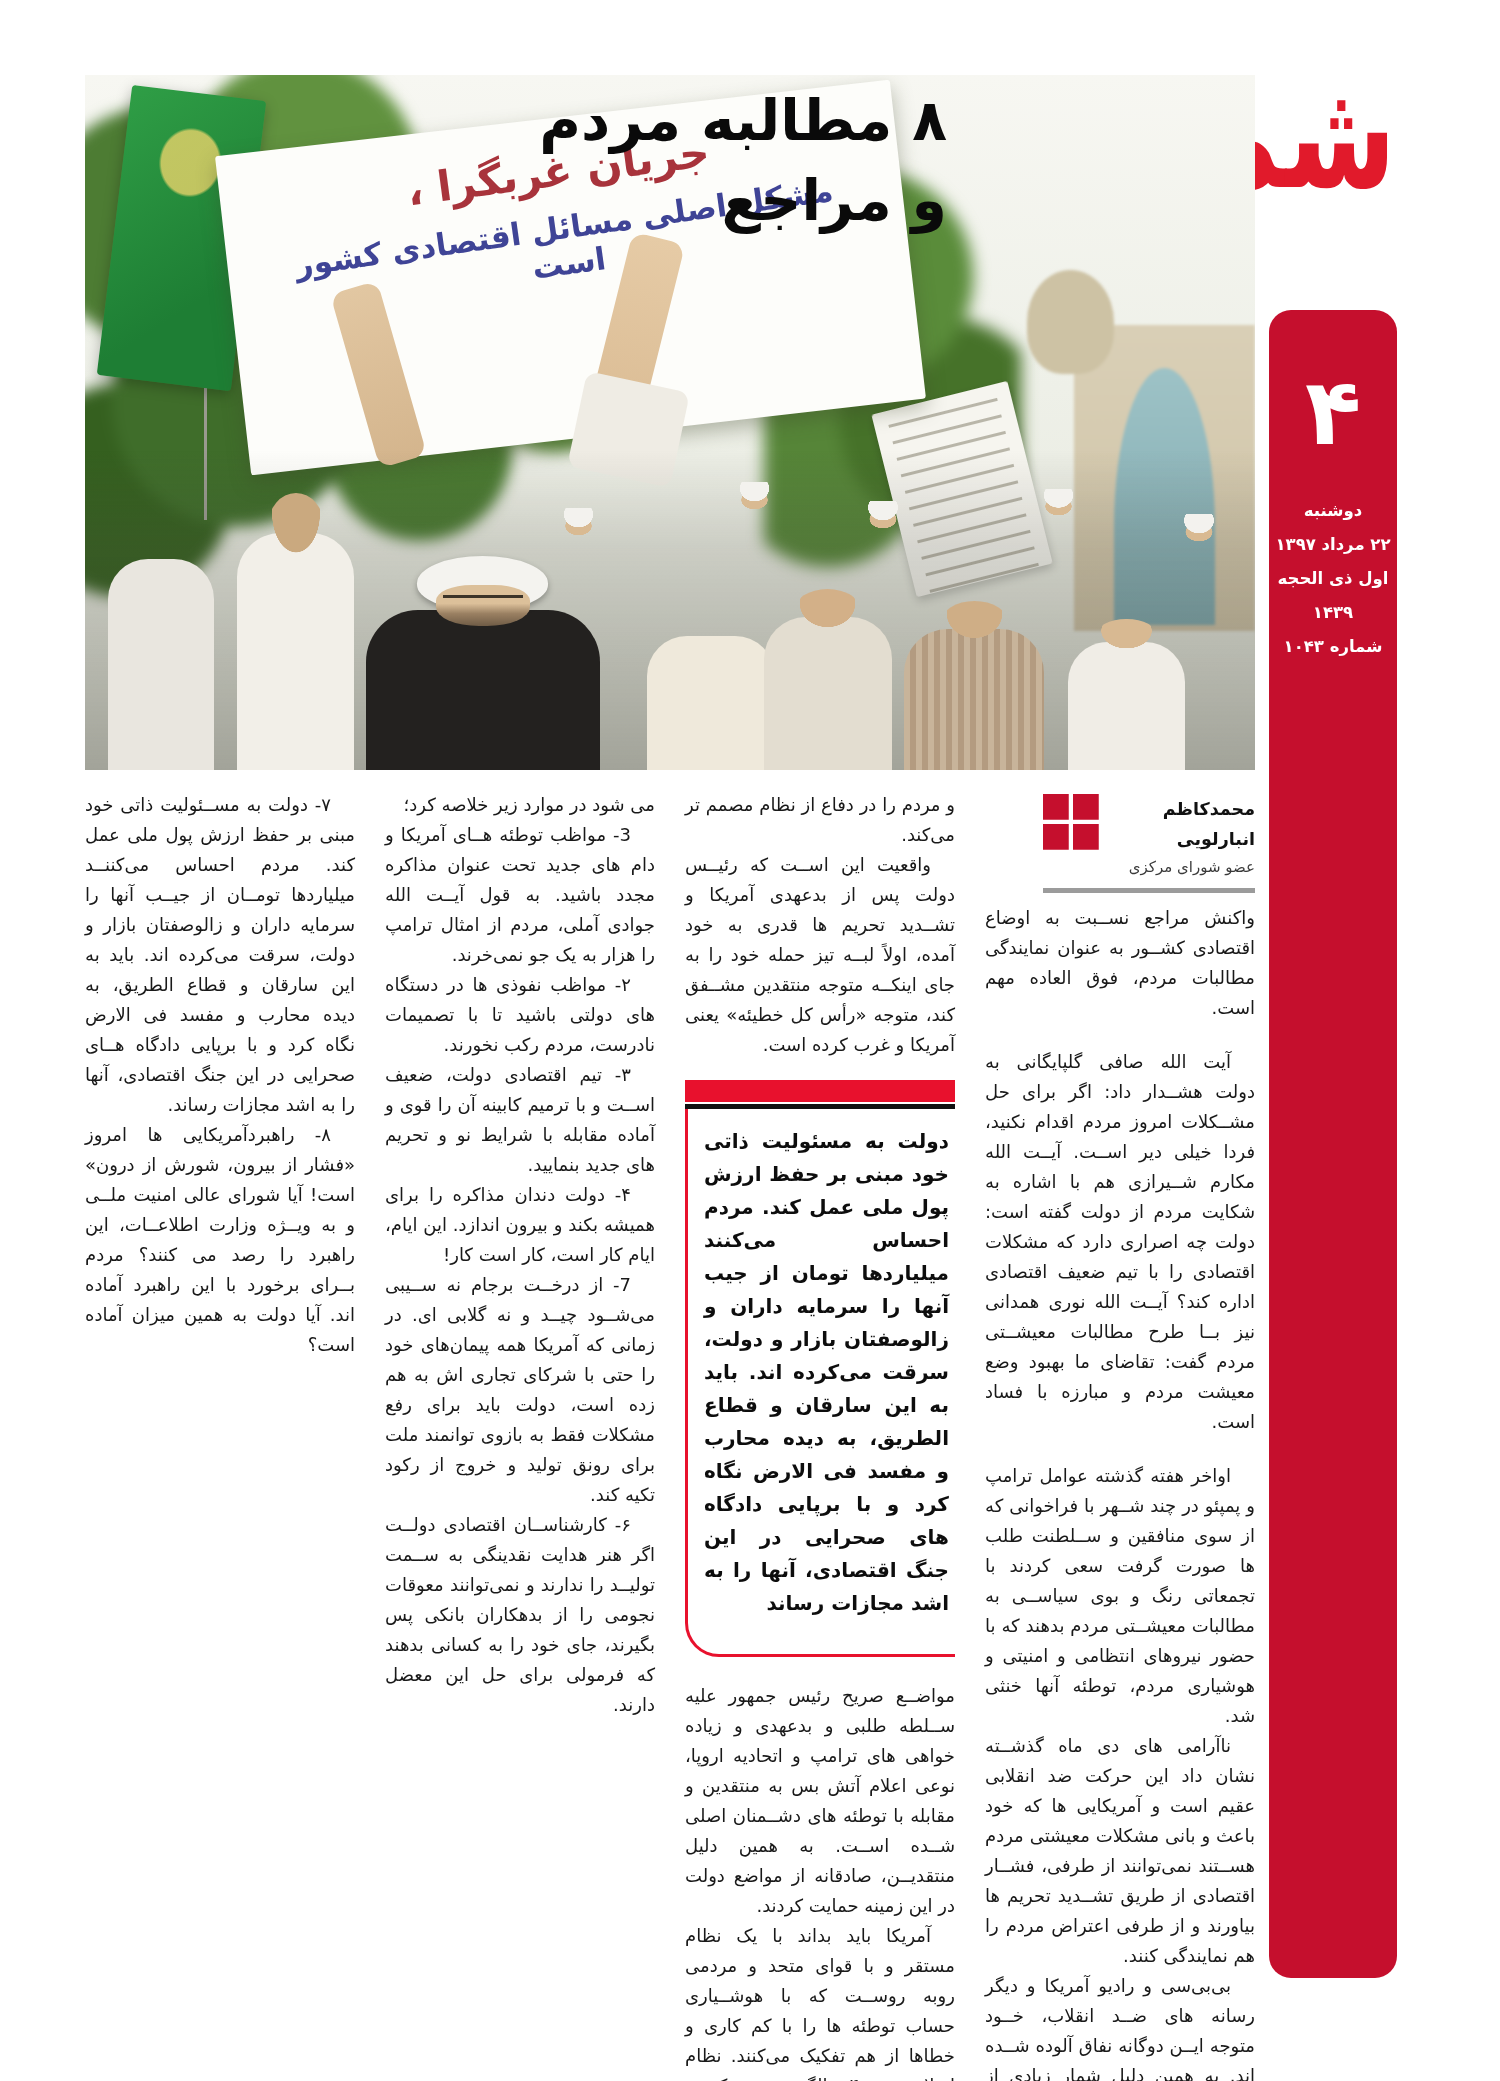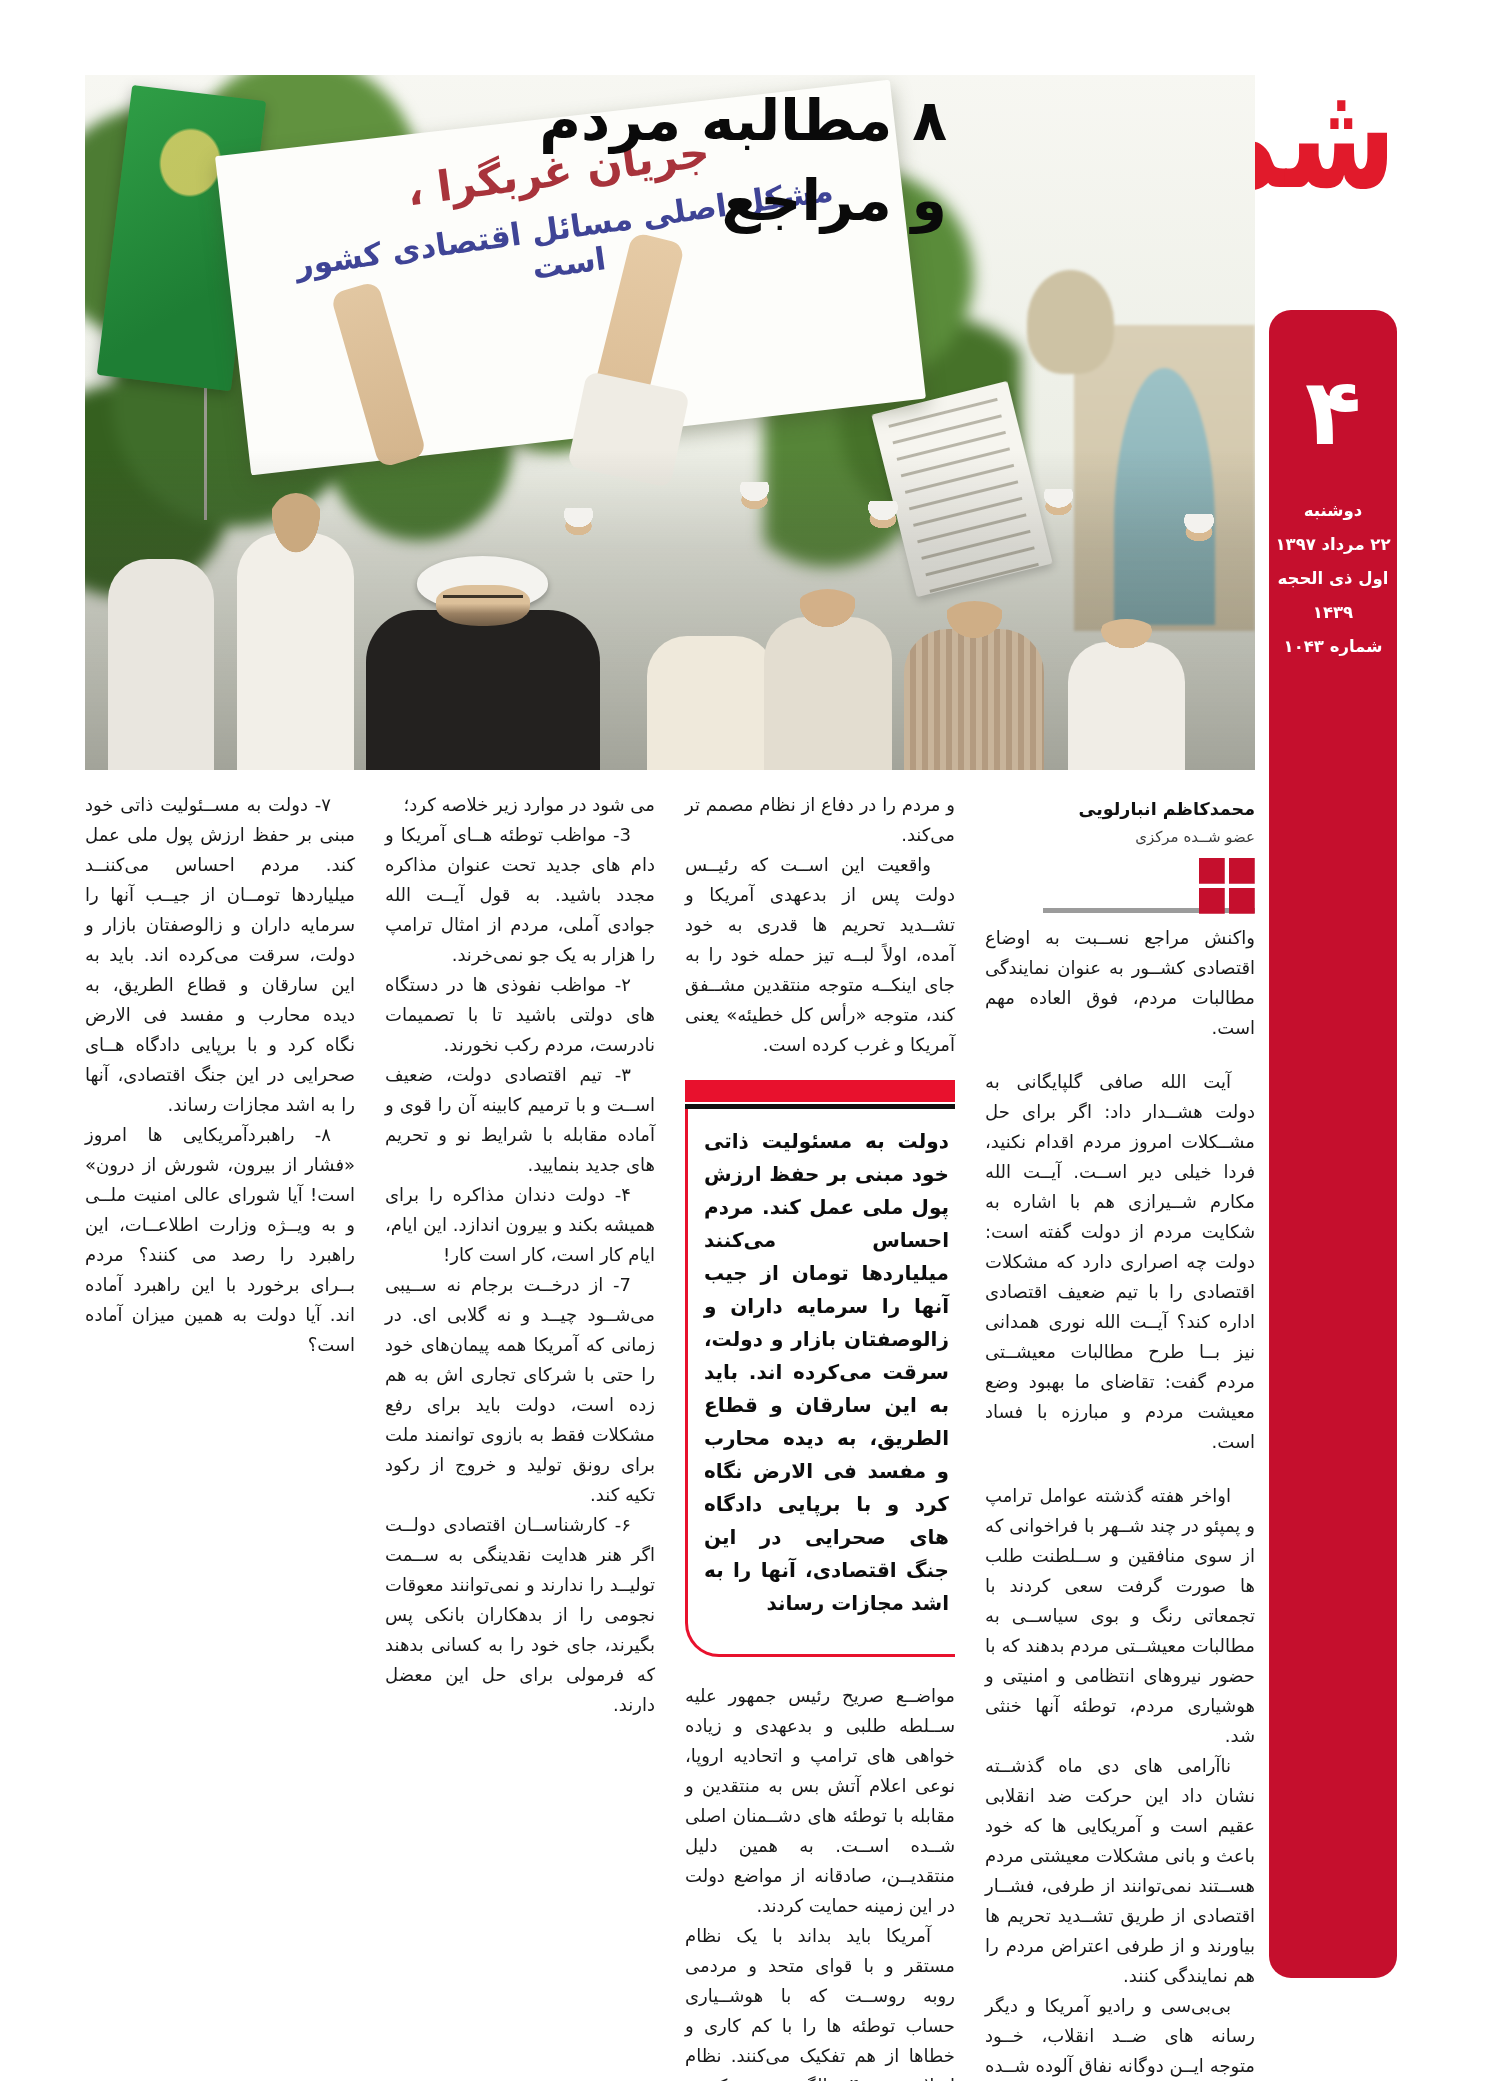--- a/index.html
+++ b/index.html
@@ -103,21 +103,21 @@
 
   
   .article{position:absolute;top:790px;right:245px;left:85px;height:1255px;
            display:grid;grid-template-columns:repeat(4,1fr);column-gap:30px;direction:rtl;}
   .col{font-size:18px;line-height:30px;text-align:justify;color:#191919;}
   .col p{margin:0;text-indent:24px;}
   .col p.noind{text-indent:0;}
   .col p.gap{margin-top:24px;}
   
   .byline{float:right;width:212px;margin:4px 0 10px 14px;border-bottom:5px solid #9b9b9b;
-          padding-bottom:8px;display:flex;flex-direction:column;gap:8px;align-items:flex-start;}
+          padding-bottom:8px;display:flex;flex-direction:row;gap:8px;align-items:flex-start;}
   .byline .bl-text{flex:1;text-align:right;}
   .byline .bl-name{font-size:17.5px;font-weight:bold;color:#111;line-height:30px;}
   .byline .bl-role{font-size:15px;color:#3a3a3a;line-height:26px;}
   .byline .bl-logo{width:56px;height:56px;margin-bottom:-14px;flex:0 0 auto;
       background:
         linear-gradient(#c50f2d,#c50f2d) 0 0/46% 46% no-repeat,
         linear-gradient(#c50f2d,#c50f2d) 100% 0/46% 46% no-repeat,
         linear-gradient(#c50f2d,#c50f2d) 0 100%/46% 46% no-repeat,
         linear-gradient(#c50f2d,#c50f2d) 100% 100%/46% 46% no-repeat;}
   
@@ -185,21 +185,21 @@
     <span class="ph head" style="left:93%;top:20%"></span>
   </div>
 </div>
 
 <div class="article">
 
   <div class="col">
     <div class="byline">
       <div class="bl-text">
         <div class="bl-name">محمدکاظم انبارلویی</div>
-        <div class="bl-role">عضو شــده مرکزی</div>
+        <div class="bl-role">عضو شورای مرکزی</div>
       </div>
       <div class="bl-logo"></div>
     </div>
     <p class="noind">واکنش مراجع نســبت به اوضاع اقتصادی کشــور به عنوان نمایندگی مطالبات مردم، فوق العاده مهم است.</p>
     <p class="gap">آیت الله صافی گلپایگانی به دولت هشــدار داد: اگر برای حل مشــکلات امروز مردم اقدام نکنید، فردا خیلی دیر اســت. آیــت الله مکارم شــیرازی هم با اشاره به شکایت مردم از دولت گفته است: دولت چه اصراری دارد که مشکلات اقتصادی را با تیم ضعیف اقتصادی اداره کند؟ آیــت الله نوری همدانی نیز بــا طرح مطالبات معیشــتی مردم گفت: تقاضای ما بهبود وضع معیشت مردم و مبارزه با فساد است.</p>
     <p class="gap">اواخر هفته گذشته عوامل ترامپ و پمپئو در چند شــهر با فراخوانی که از سوی منافقین و ســلطنت طلب ها صورت گرفت سعی کردند با تجمعاتی رنگ و بوی سیاســی به مطالبات معیشــتی مردم بدهند که با حضور نیروهای انتظامی و امنیتی و هوشیاری مردم، توطئه آنها خنثی شد.</p>
     <p>ناآرامی های دی ماه گذشــته نشان داد این حرکت ضد انقلابی عقیم است و آمریکایی ها که خود باعث و بانی مشکلات معیشتی مردم هســتند نمی‌توانند از طرفی، فشــار اقتصادی از طریق تشــدید تحریم ها بیاورند و از طرفی اعتراض مردم را هم نمایندگی کنند.</p>
     <p>بی‌بی‌سی و رادیو آمریکا و دیگر رسانه های ضــد انقلاب، خــود متوجه ایــن دوگانه نفاق آلوده شــده اند. به همین دلیل شمار زیادی از اپوزیسیون خارج نشــین با طرح دیدگاه های خود، حســاب خود را از منافقین و ســلطنت طلب ها جدا کردند و صریحاً علیه سیاست های کاســب‌کارانه ترامپ موضع گرفته و گفته اند تشدید تحریم ها به مردم فشار می آورد و نفرت آنها از آمریکا را بیشتر می‌کند. لذا بهره برداری از این فشار برای براندازی نتیجه عکس می دهد</p>
   </div>
 

